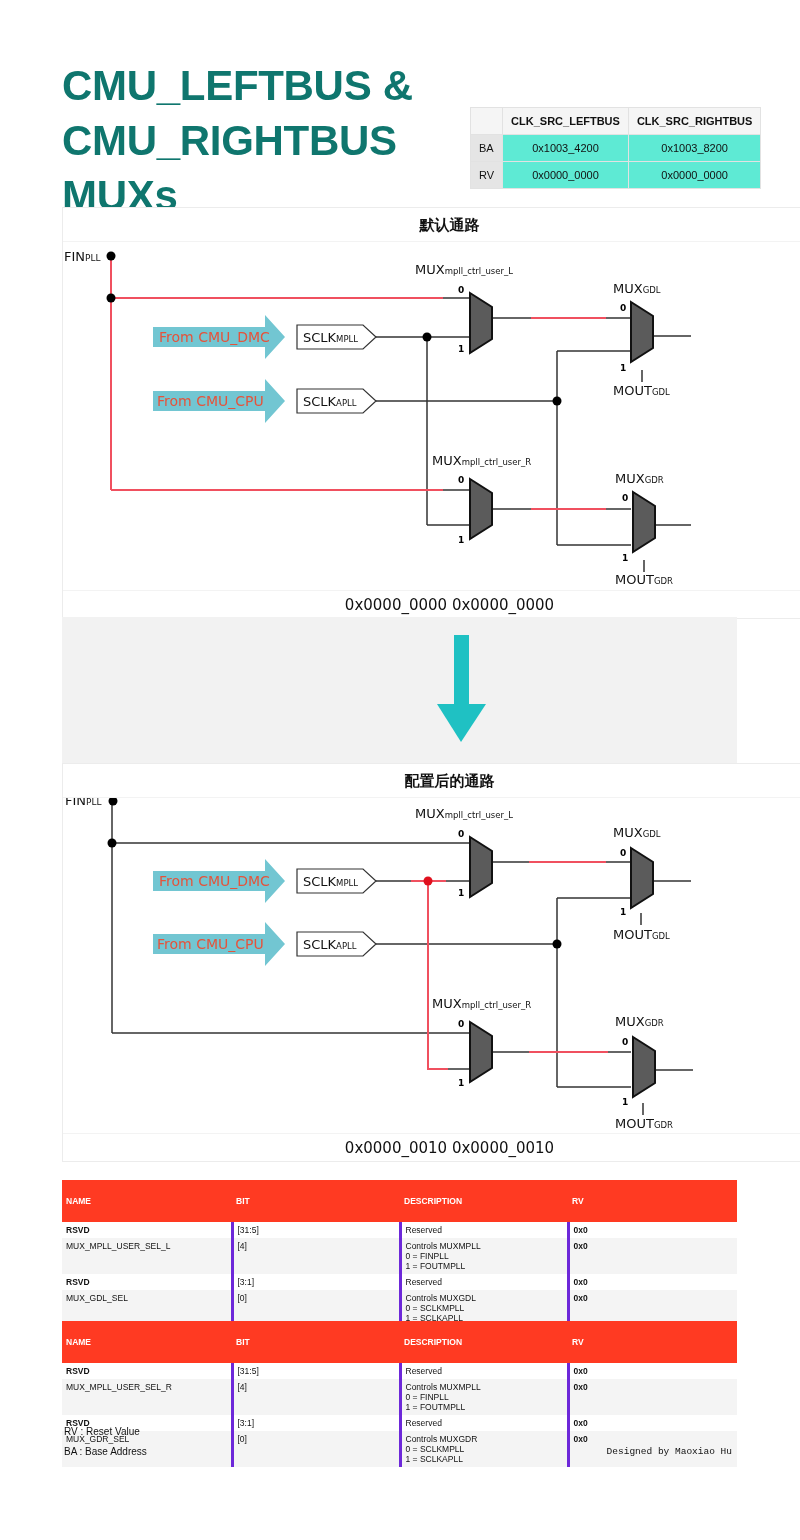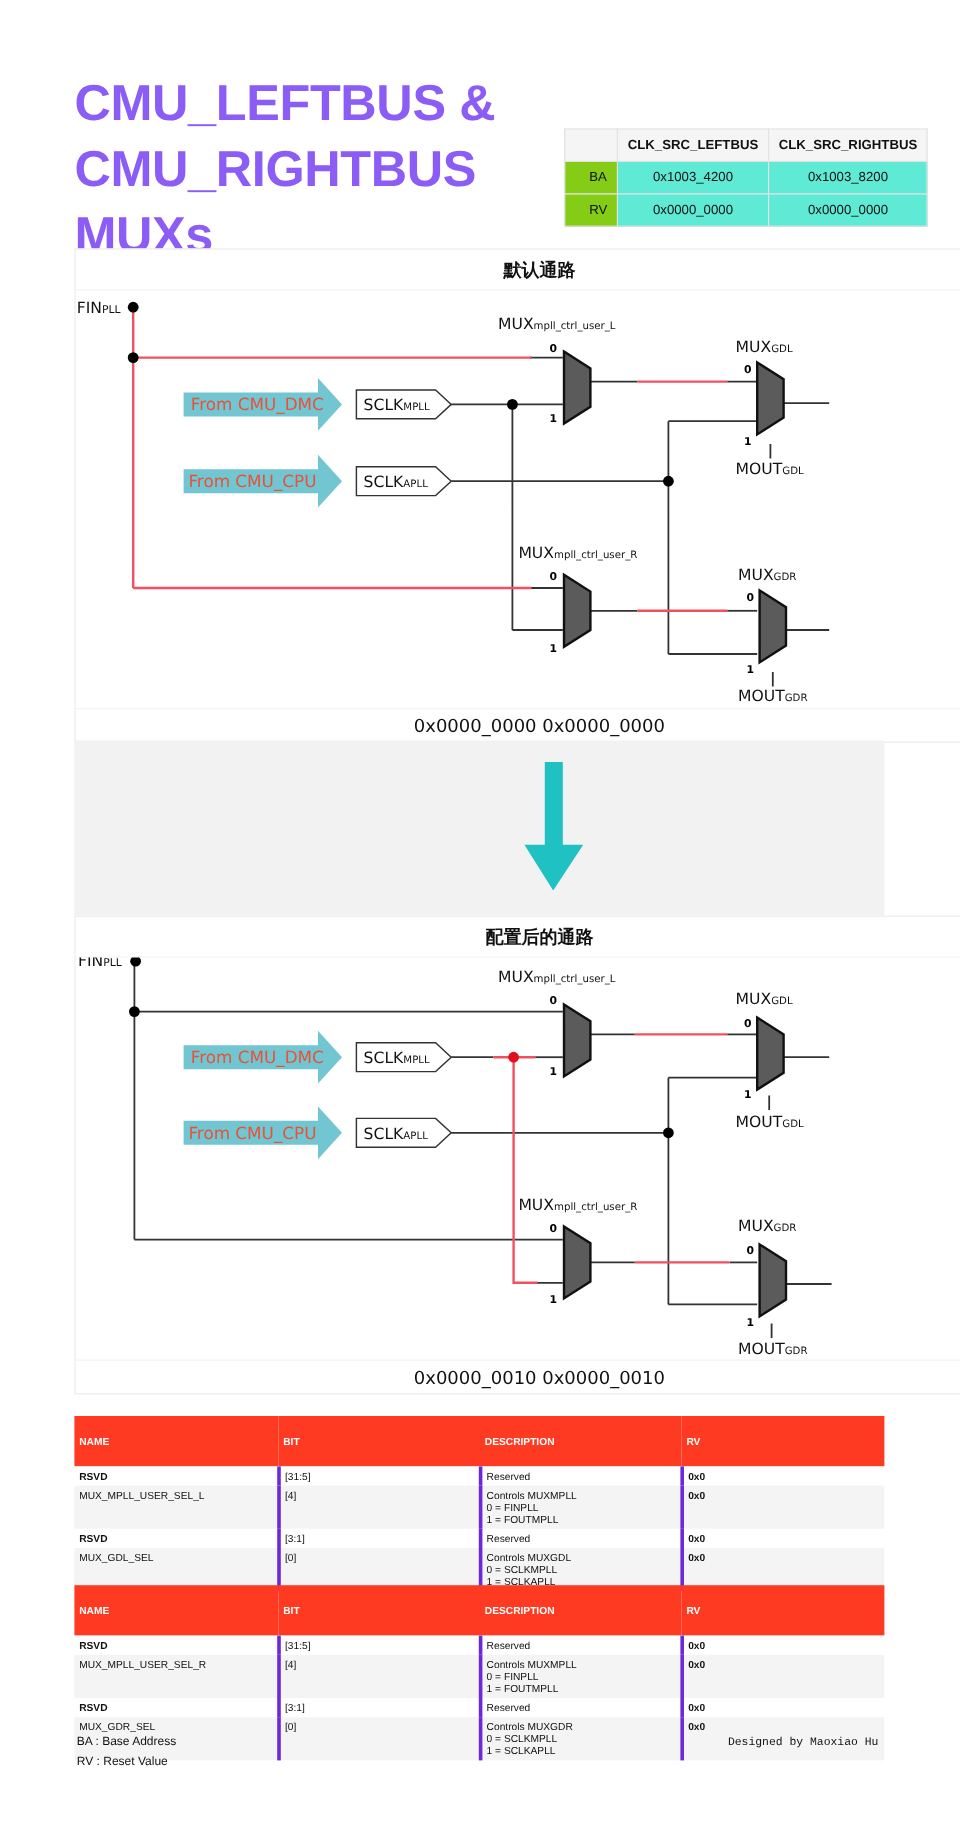--- a/index.html
+++ b/index.html
@@ -1,25 +1,25 @@
 <!DOCTYPE html>
 <html><head>
 <meta charset="utf-8">
 <style>
   * { box-sizing: border-box; margin: 0; padding: 0; }
   html, body { width: 800px; height: 1540px; background: #ffffff; overflow: hidden; }
   body { position: relative; font-family: "Liberation Sans", sans-serif; color: #111; }
 
-  .title { position: absolute; left: 62px; top: 58px; width: 400px; font-size: 42px; line-height: 55px; font-weight: bold; color: #8b5cf6; letter-spacing: -0.3px; }
+  .title { position: absolute; left: 62px; top: 58px; width: 400px; font-size: 42px; line-height: 55px; font-weight: bold; color: #0f766e; letter-spacing: -0.3px; }
   .title div { white-space: nowrap; }
 
   table.reg-summary { position: absolute; left: 470px; top: 107px; border-collapse: collapse; font-size: 11px; border-radius: 15px; }
   table.reg-summary td, table.reg-summary th { border: 1px solid #e2e2e2; height: 27px; text-align: center; padding: 0 8px; }
   table.reg-summary th { font-weight: bold; background: #f5f5f5; }
-  table.reg-summary td.rowhead { background: #84cc16; text-align: left; padding-left: 20px; width: 27px; }
+  table.reg-summary td.rowhead { background: #e5e5e5; text-align: left; padding-left: 8px; width: 27px; }
   table.reg-summary td { background: #5eead4; }
 
   .panel { position: absolute; left: 62px; width: 775px; border: 1px solid #ececec; background: #fff; }
   .panel-head { height: 34px; line-height: 34px; text-align: center; font-family: "DejaVu Sans", sans-serif; font-size: 15px; font-weight: bold; border-bottom: 1px solid #f3f3f3; }
   .panel-foot { height: 28px; line-height: 28px; text-align: center; font-family: "DejaVu Sans", sans-serif; font-size: 15px; border-top: 1px solid #f3f3f3; }
   .panel svg { display: block; }
 
   .gap { position: absolute; left: 62px; top: 617px; width: 675px; height: 146px; background: #f2f2f2; }
 
   table.bits { position: absolute; left: 62px; width: 675px; border-collapse: collapse; font-size: 8.5px; }
@@ -313,14 +313,14 @@
       <div>Controls MUXGDR</div>
       <div>0 = SCLKMPLL</div>
       <div>1 = SCLKAPLL</div>
     </td>
     <td class="bold">0x0</td>
   </tr>
 </tbody>
   </table>
 
 <div class="footnote" style="left:64px; top:1446px;">BA : Base Address</div>
-<div class="footnote" style="left:64px; top:1463px;">RV : Reset Value</div>
+<div class="footnote" style="left:64px; top:1426px;">RV : Reset Value</div>
 <div class="footnote" style="right:68px; top:1446px; font-size:9.5px;font-family:Liberation Mono, monospace;">Designed by Maoxiao Hu</div>
 
 </body></html>

